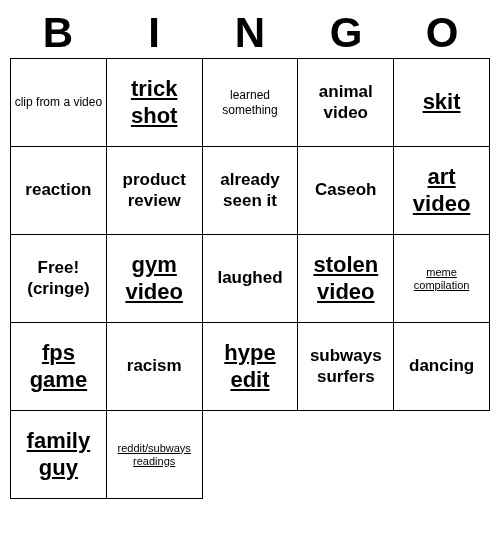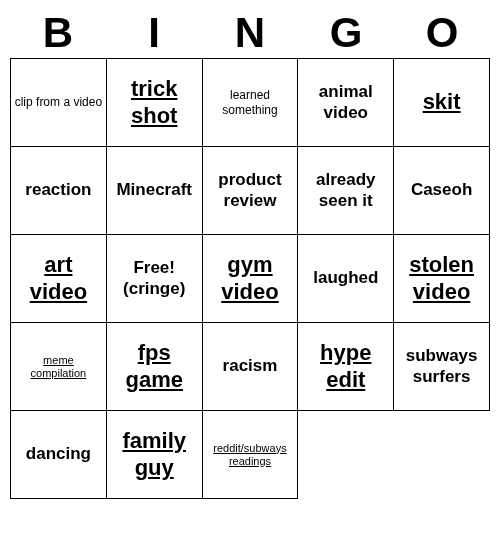--- a/index.html
+++ b/index.html
@@ -87,21 +87,20 @@
       <div class="bingo-letter">G</div>
       <div class="bingo-letter">O</div>
     </div>
   <div class="bingo-grid">
   <div class="bingo-cell small-text">clip from a video</div>
       <div class="bingo-cell large-text">trick shot</div>
       <div class="bingo-cell small-text">learned something</div>
       <div class="bingo-cell medium-text">animal video</div>
       <div class="bingo-cell large-text">skit</div>
       <div class="bingo-cell medium-text">reaction</div>
-      <div class="bingo-cell medium-text">Minecraft</div>
       <div class="bingo-cell medium-text">product review</div>
       <div class="bingo-cell medium-text">already seen it</div>
       <div class="bingo-cell medium-text">Caseoh</div>
       <div class="bingo-cell large-text">art video</div>
       <div class="bingo-cell medium-text">Free! (cringe)</div>
       <div class="bingo-cell large-text">gym video</div>
       <div class="bingo-cell medium-text">laughed</div>
       <div class="bingo-cell large-text">stolen video</div>
       <div class="bingo-cell xsmall-text">meme compilation</div>
       <div class="bingo-cell large-text">fps game</div>

